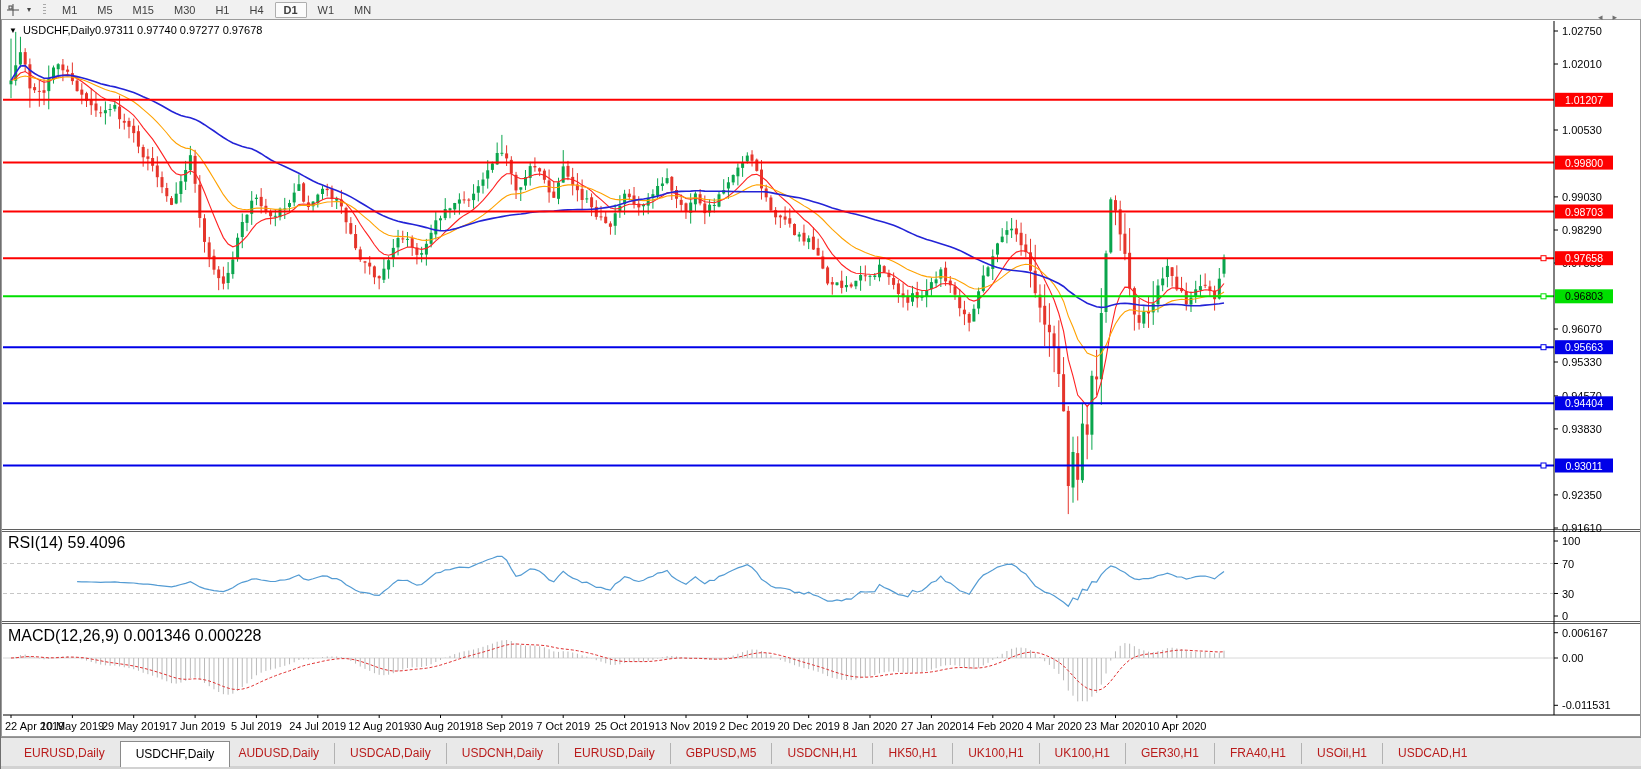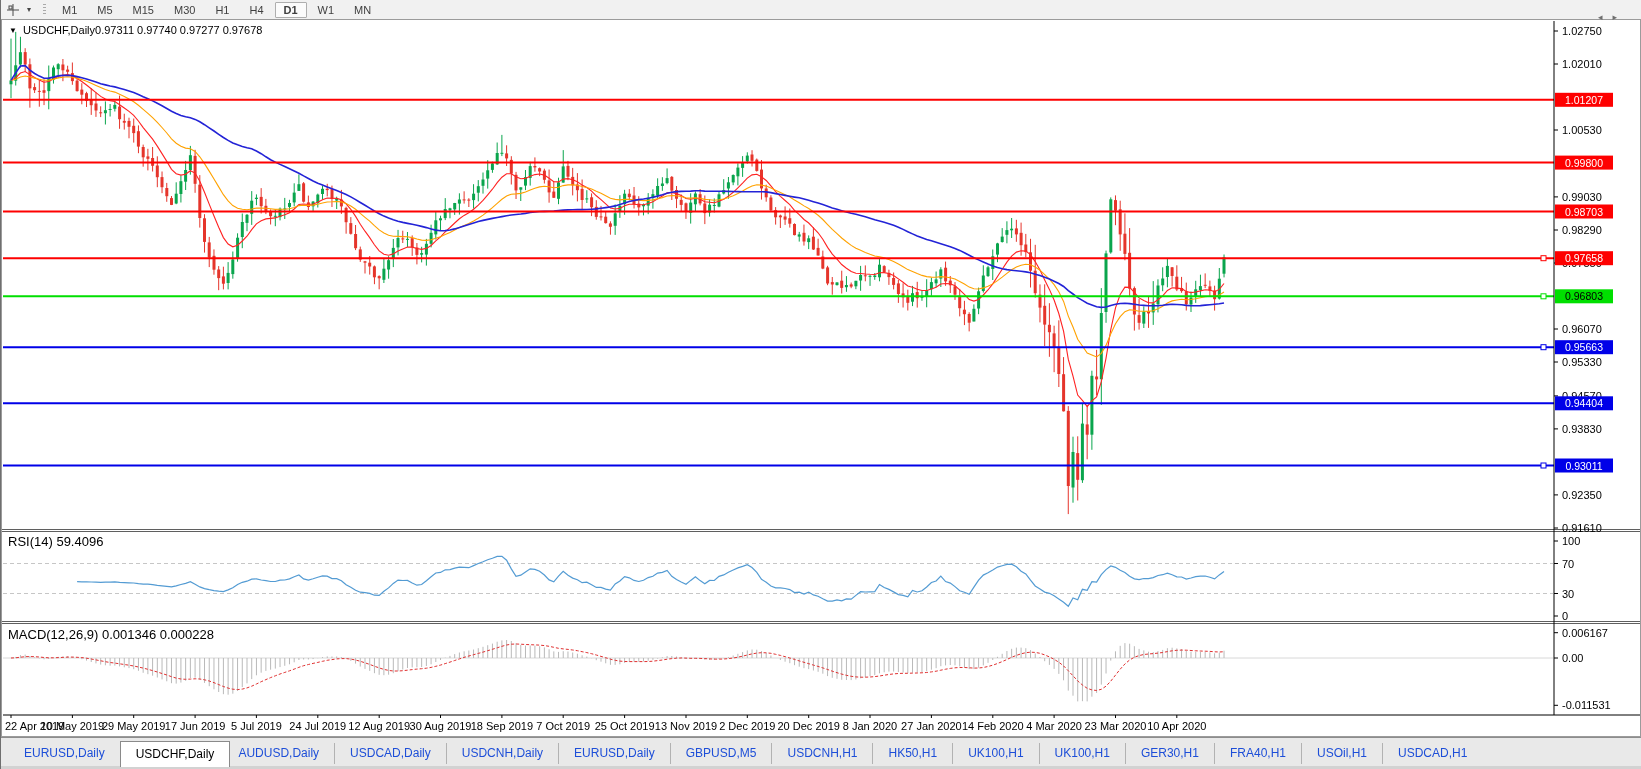--- a/index.html
+++ b/index.html
@@ -11,26 +11,26 @@
   .caret{font-size:8px;color:#444;width:12px;text-align:center;cursor:default;}
   .grip{display:inline-block;width:3px;height:12px;margin:0 6px 0 8px;background-image:repeating-linear-gradient(#a9a9a9 0 1px,transparent 1px 3px);}
   .tf-btn{display:inline-block;font-size:11px;color:#3f3f3f;padding:1px 8px;margin:16px 1px;border:1px solid transparent;border-radius:1px;cursor:default;}
   .tf-btn.active{background:#fbfbfb;border-color:#aeaeae;font-weight:bold;}
   
   #workspace{position:absolute;left:0;top:19px;width:1641px;height:718px;background:#ffffff;}
   #chart-svg{position:absolute;left:0;top:0;}
   #chart-title{position:absolute;left:8px;top:5px;font-size:11px;color:#000;letter-spacing:0;}
   #chart-title .tri{font-size:8px;margin-right:6px;vertical-align:1px;color:#000;}
   #chart-title .ohlc{}
-  .panel-label{position:absolute;left:7px;font-size:13px;color:#000;}
+  .panel-label{position:absolute;left:7px;font-size:16px;color:#000;}
   #rsi-label{top:515px;}
   #macd-label{top:608px;}
   
   #tabbar{position:absolute;left:0;top:737px;width:1641px;height:29px;background:#e9e9e9;border-top:1px solid #8d8d8d;display:flex;align-items:flex-end;}
-  .tab{position:relative;height:21px;line-height:21px;padding:0 15px;font-size:12px;color:#1d4ed8;background:#e9e9e9;border-left:1px solid #b2b2b2;margin-bottom:3px;white-space:nowrap;cursor:default;}
+  .tab{position:relative;height:21px;line-height:21px;padding:0 15px;font-size:12px;color:#b91c1c;background:#e9e9e9;border-left:1px solid #b2b2b2;margin-bottom:3px;white-space:nowrap;cursor:default;}
   .tab:first-child{border-left:none;margin-left:8px;}
   .tab.active{background:#ffffff;color:#000;border:1px solid #8a8a8a;border-bottom:none;height:25px;line-height:25px;margin-bottom:0;z-index:2;}
   .tab.active + .tab{border-left:none;padding-left:8px;}
   #tab-arrows{position:absolute;right:14px;top:12px;font-size:9px;color:#6e6e6e;letter-spacing:10px;}
   #bottom-strip{position:absolute;left:0;top:766px;width:1641px;height:3px;background:#d2d2d2;}
 </style>
 </head>
 <body>
 
 <div id="app">

